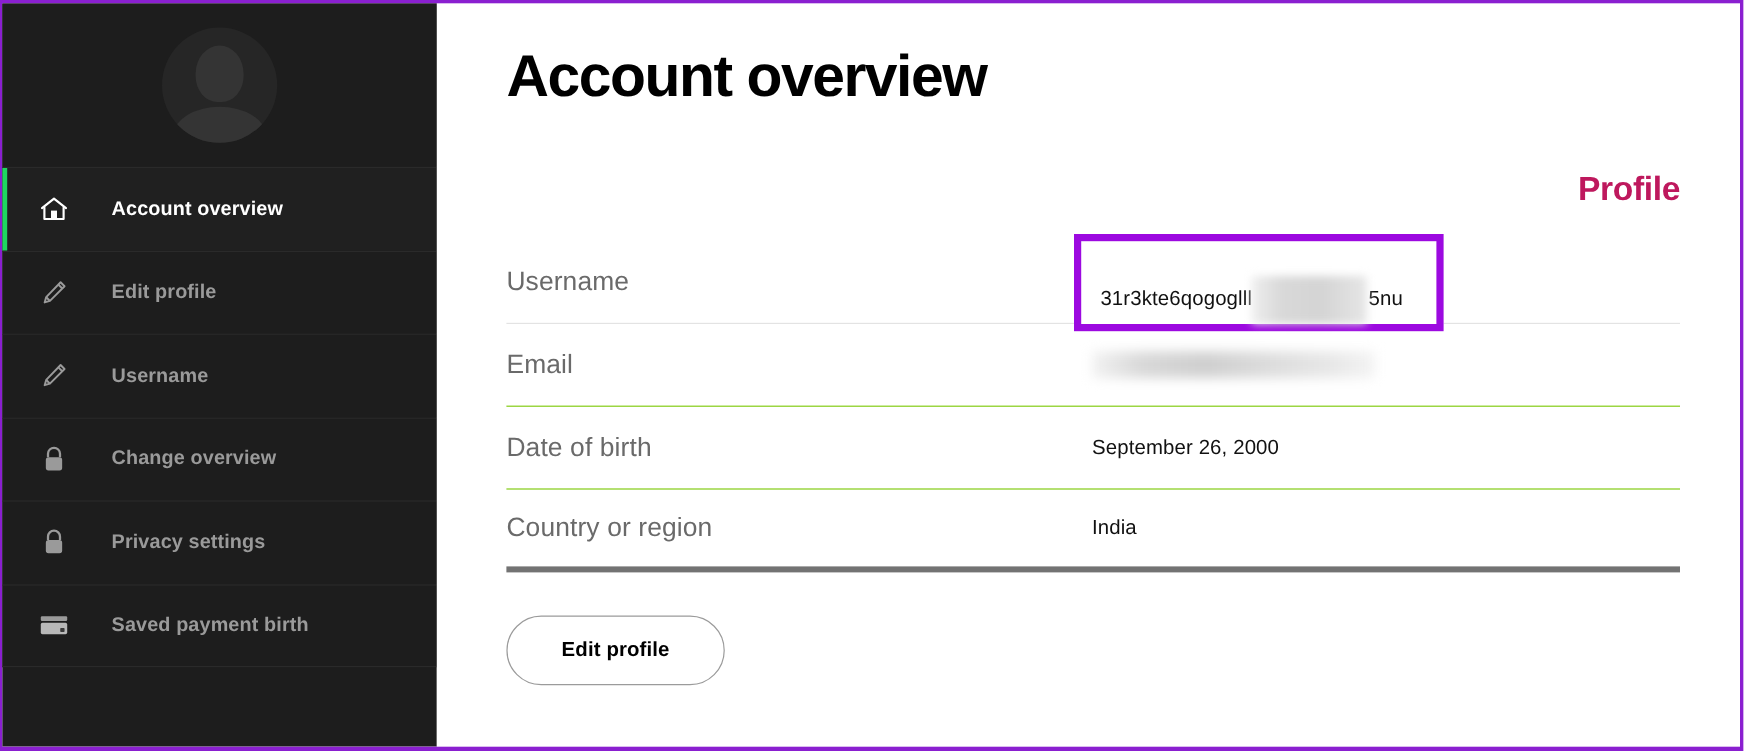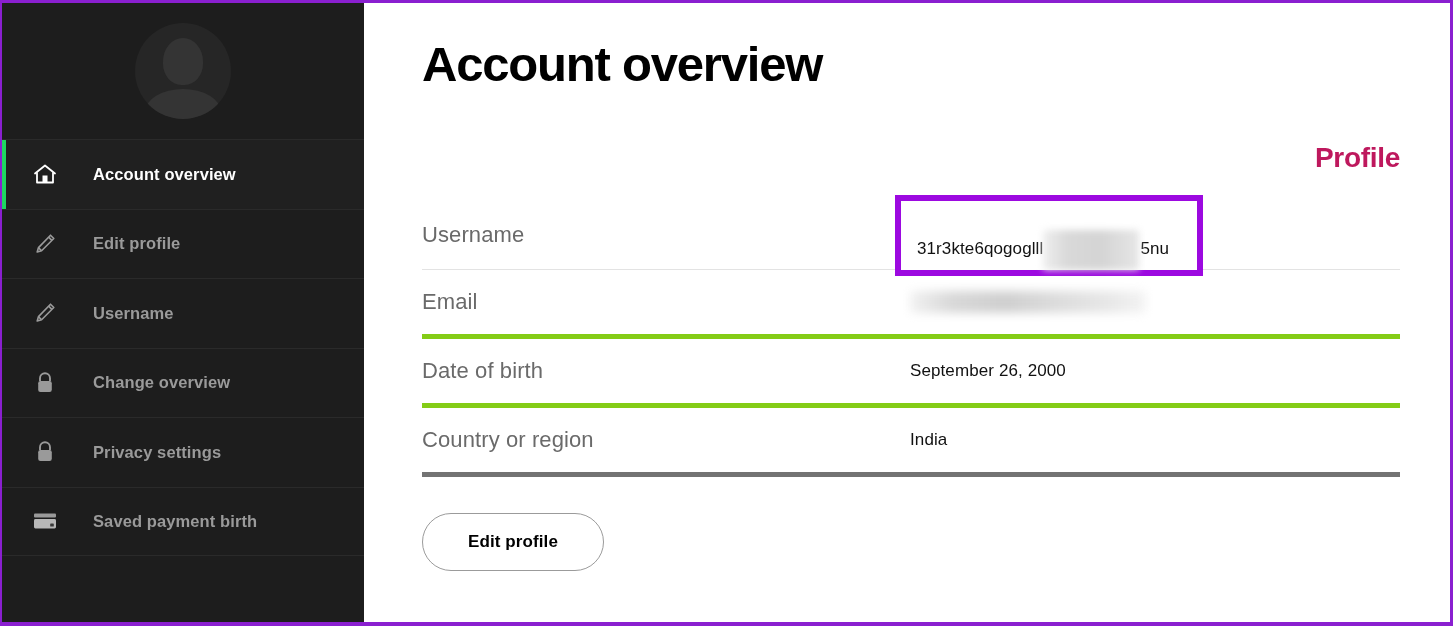--- a/index.html
+++ b/index.html
@@ -140,21 +140,21 @@
 
   .fields {
     margin-top: 27px;
     width: 978px;
   }
 
   .field-row {
     display: flex;
     align-items: center;
     height: 69px;
-    border-bottom: 5px solid #84cc16;
+    border-bottom: 1px solid #84cc16;
     position: relative;
   }
   .field-row:last-child { border-bottom: 5px solid #737373; }
 
   .field-label {
     font-size: 22px;
     color: #6a6a6a;
     width: 488px;
     flex: 0 0 488px;
     letter-spacing: 0.1px;

